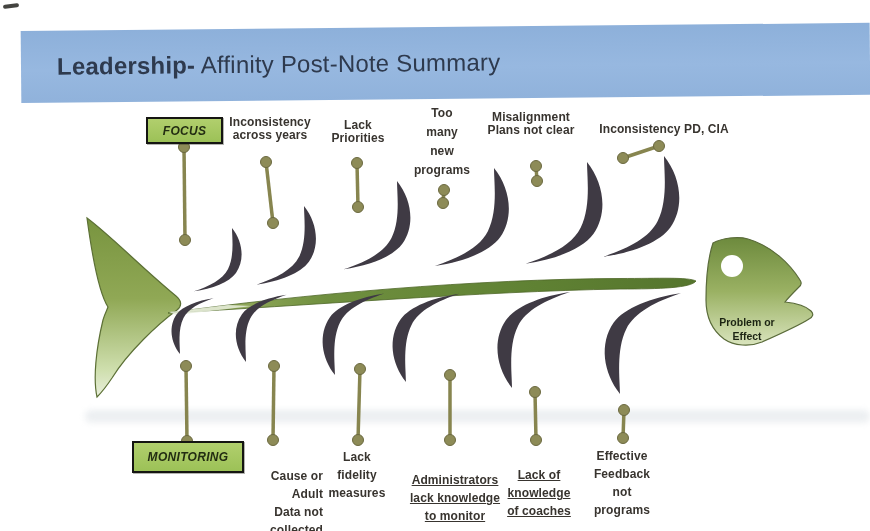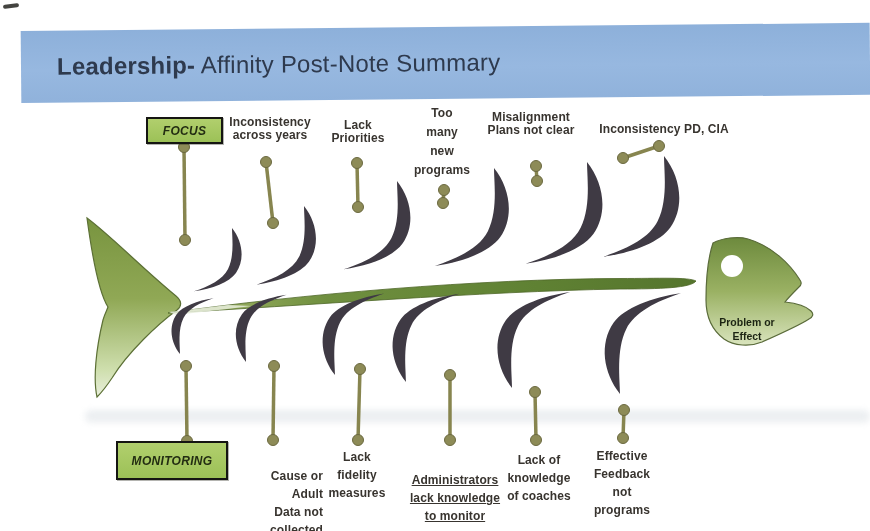--- a/index.html
+++ b/index.html
@@ -173,21 +173,21 @@
       <line x1="624" y1="410" x2="623" y2="438"></line>
       <circle cx="624" cy="410" r="5.5" stroke-width="1" stroke="#6b6940"></circle>
       <circle cx="623" cy="438" r="5.5" stroke-width="1" stroke="#6b6940"></circle>
     </g>
   </g>
 </svg>
 
 <div class="tagbox" style="left:146px;top:117px;width:77px;height:27px;">
   <span>FOCUS</span>
 </div>
-<div class="tagbox" style="left:116px;top:441px;width:112px;height:39px;">
+<div class="tagbox" style="left:132px;top:441px;width:112px;height:32px;">
   <span>MONITORING</span>
 </div>
 
 <div class="cause" style="left:210px;top:116px;width:120px;">Inconsistency
 across years</div>
 <div class="cause" style="left:313px;top:119px;width:90px;">Lack
 Priorities</div>
 <div class="cause lh19" style="left:397px;top:104px;width:90px;">Too
 many
 new
@@ -199,21 +199,21 @@
 <div class="cause lh18" style="left:223px;top:467px;width:100px;text-align:right;">Cause or
 Adult
 Data not
 collected</div>
 <div class="cause lh18" style="left:307px;top:448px;width:100px;">Lack
 fidelity
 measures</div>
 <div class="cause lh18" style="left:390px;top:471px;width:130px;text-decoration:underline;">Administrators
 lack knowledge
 to monitor</div>
-<div class="cause lh18" style="left:484px;top:451px;width:110px;">Lack of
+<div class="cause lh18" style="left:484px;top:466px;width:110px;text-decoration:underline;">Lack of
 knowledge
 of coaches</div>
 <div class="cause lh18" style="left:572px;top:447px;width:100px;">Effective
 Feedback
 not
 programs</div>
 
 <div class="head-label">Problem or
 Effect</div>
 

